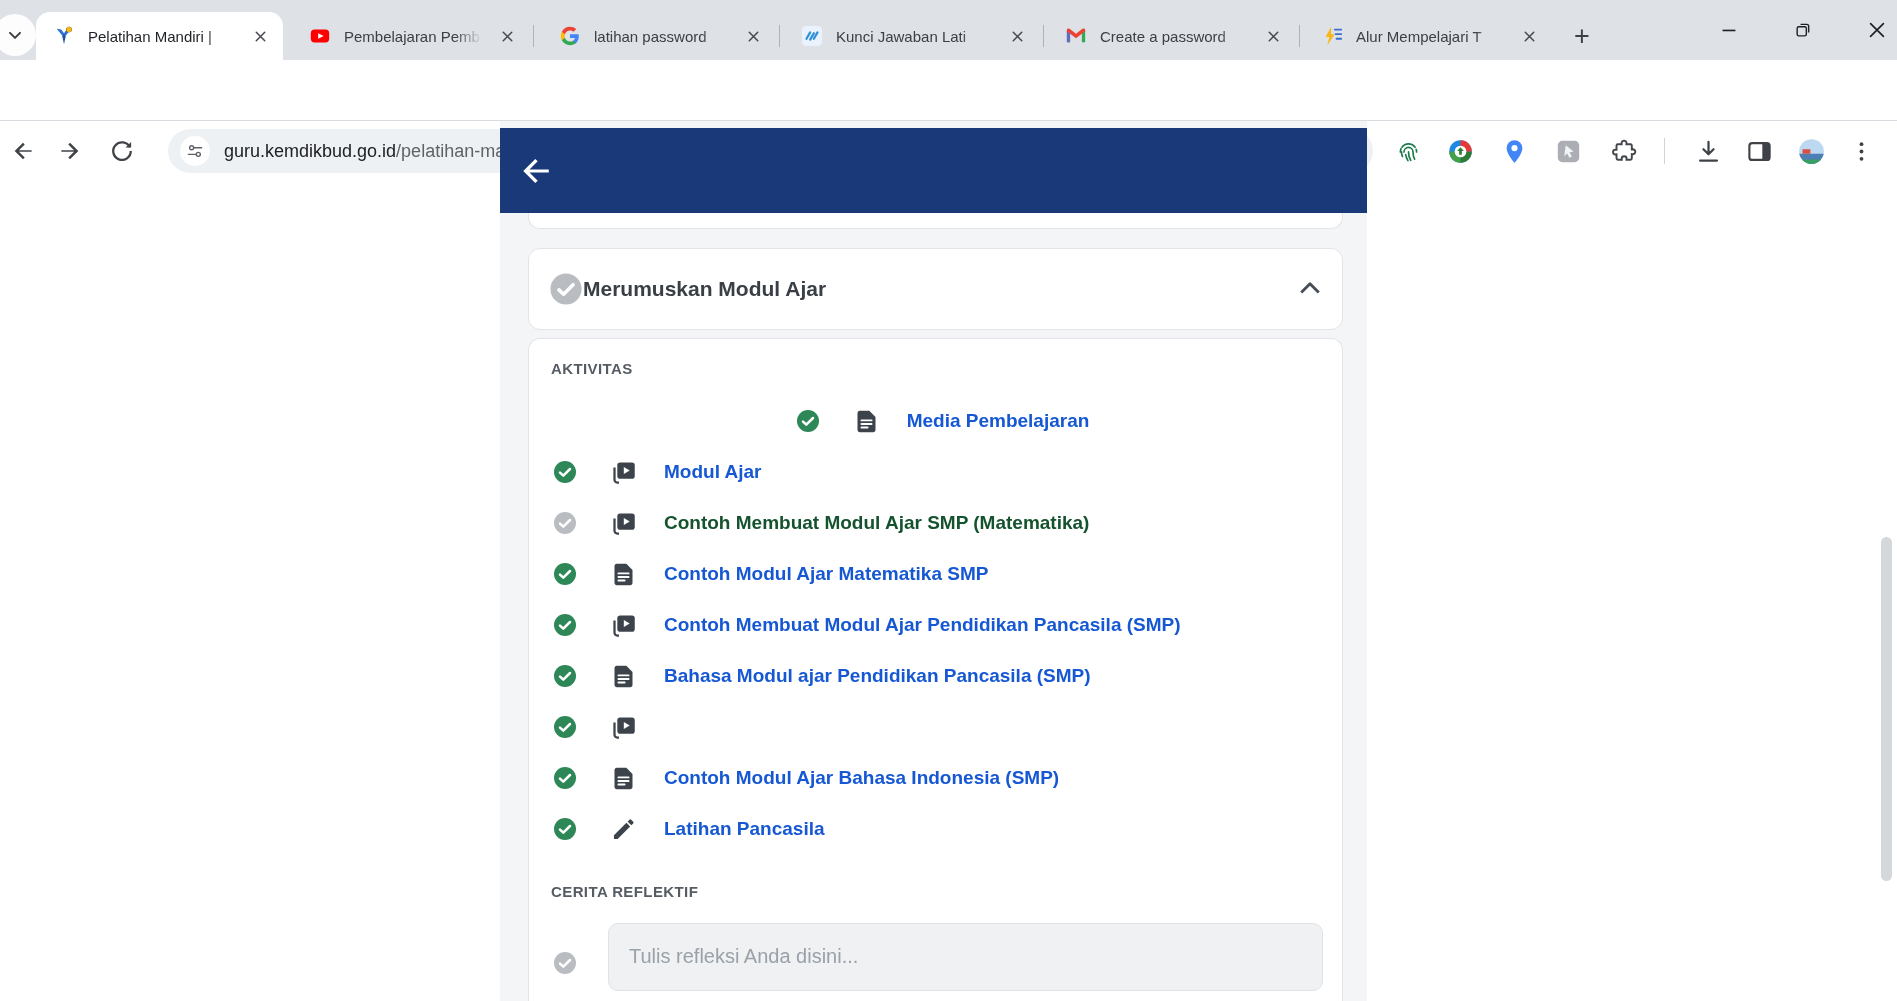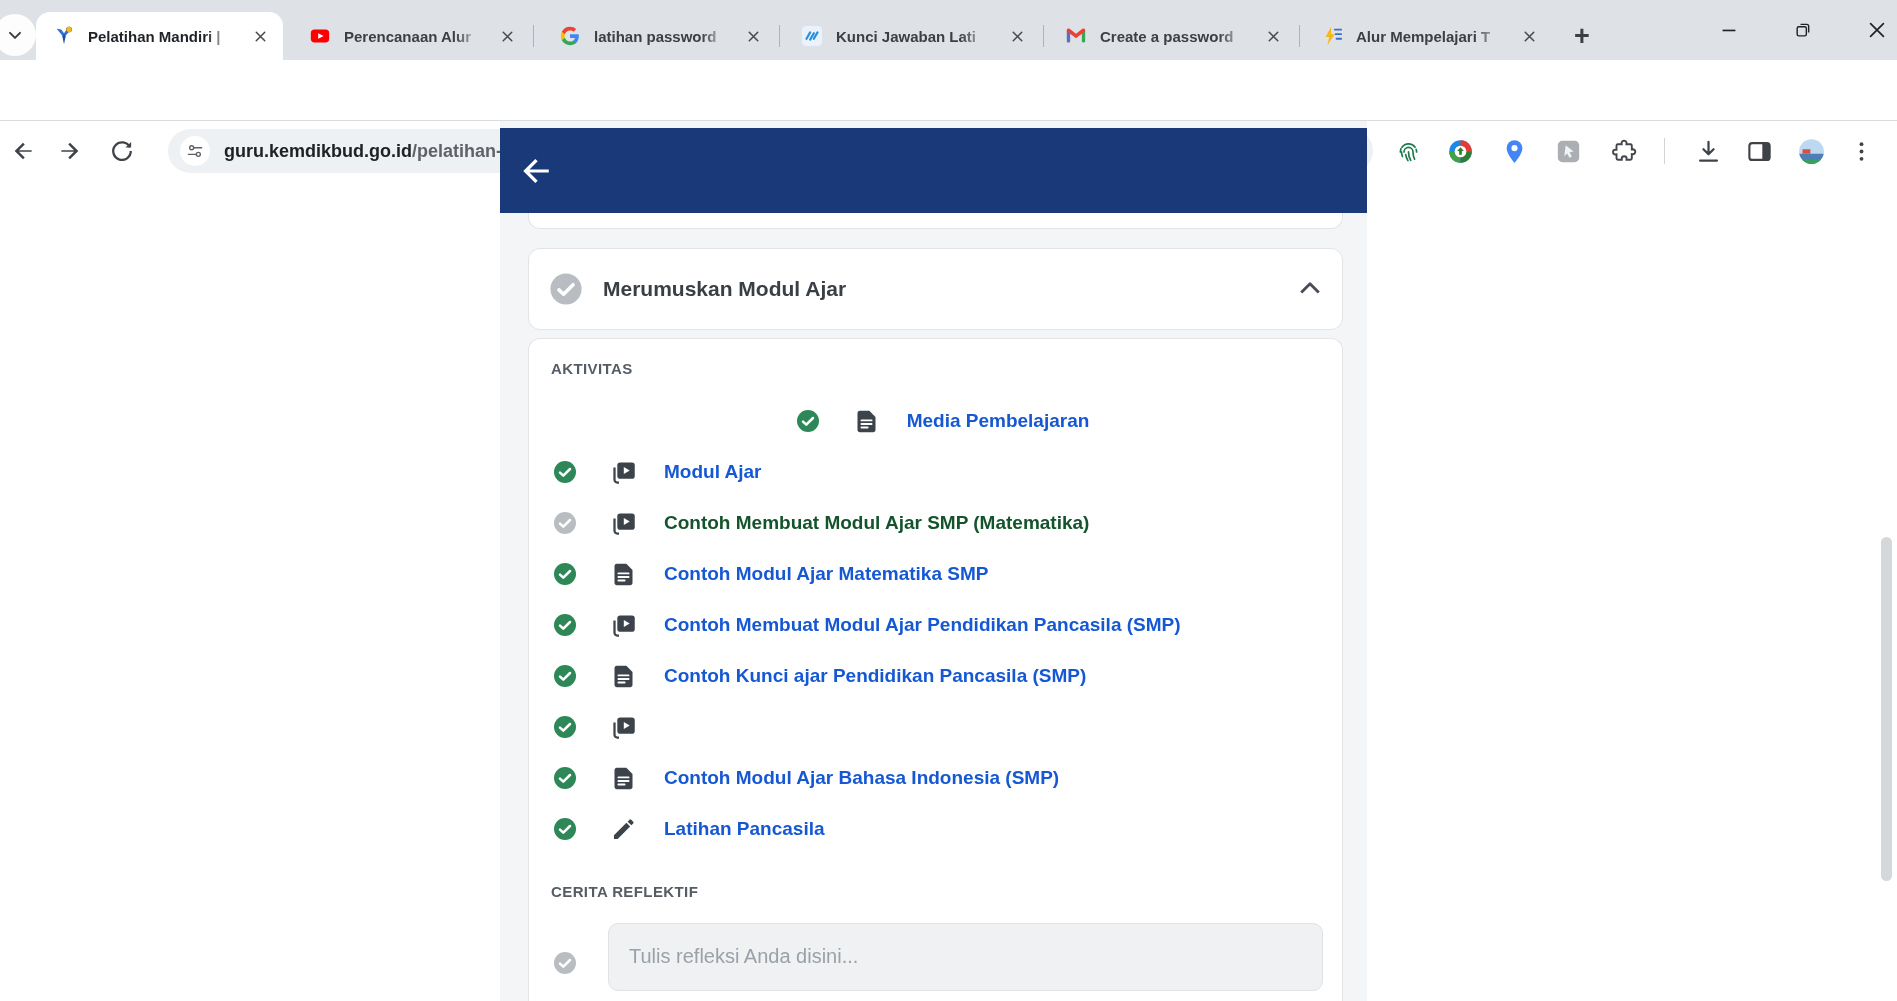--- a/index.html
+++ b/index.html
@@ -1,18 +1,18 @@
 <!DOCTYPE html>
 <html><head>
 <meta charset="utf-8">
 <style>
   html,body{margin:0;padding:0;background:#fff;}
   #viewport{position:relative;width:1897px;height:1001px;overflow:hidden;background:#fff;
     font-family:"Liberation Sans","DejaVu Sans",sans-serif;-webkit-font-smoothing:antialiased;}
-  .abs{position:absolute;font-weight:bold;}
+  .abs{position:absolute;}
   
   #tabstrip{left:0;top:0;width:1897px;height:60px;background:#dee1e6;}
   .tab{position:absolute;top:12px;height:48px;display:flex;align-items:center;box-sizing:border-box;
        padding:0 10px 0 16px;border-radius:14px 14px 0 0;cursor:pointer;}
   .tab.active{background:#ffffff;}
   .tab .fav{width:24px;height:24px;flex:0 0 24px;display:flex;align-items:center;justify-content:center;}
   .tab .fav svg{width:22px;height:22px;}
   .tab .t-title{flex:1;margin:0 8px 0 12px;font-size:15px;color:#3c4043;white-space:nowrap;overflow:hidden;
        -webkit-mask-image:linear-gradient(90deg,#000 78%,transparent 97%);
        mask-image:linear-gradient(90deg,#000 78%,transparent 97%);}
@@ -41,21 +41,21 @@
   #ext-divider{left:1664px;top:78px;width:1px;height:26px;background:#d0d3d7;}
   
   #col-bg{left:500px;top:121px;width:867px;height:880px;background:#f4f5f6;}
   #bluebar{left:500px;top:128px;width:867px;height:85px;display:flex;align-items:center;}
   #backbtn{margin-left:14px;width:44px;height:44px;display:flex;align-items:center;justify-content:center;cursor:pointer;}
   #backbtn svg{width:34px;height:34px;}
   .card{position:absolute;left:528px;width:815px;background:#fff;border:1px solid #e2e4e8;box-sizing:border-box;}
   #partialcard{top:213px;height:16px;border-top:none;border-radius:0 0 12px 12px;}
   #headercard{top:248px;height:82px;border-radius:12px;display:flex;align-items:center;cursor:pointer;}
   #headercard .hc-check{width:34px;height:34px;margin-left:20px;flex:0 0 34px;}
-  #headercard .hc-title{margin-left:20px;font-size:21px;font-weight:bold;color:#3a3f46;flex:1;}
+  #headercard .hc-title{font-size:21px;font-weight:bold;color:#3a3f46;flex:1;}
   #headercard .hc-chev{width:28px;height:28px;margin-right:18px;flex:0 0 28px;}
   #actcard{top:338px;height:700px;border-radius:12px 12px 0 0;border-bottom:none;}
   .sec-label{position:absolute;left:22px;font-size:15px;font-weight:bold;letter-spacing:.4px;color:#565c64;}
   .act-row{position:absolute;left:24px;right:10px;height:50px;display:flex;align-items:center;cursor:pointer;}
   .act-row .chk{width:24px;height:24px;flex:0 0 24px;}
   .act-row .typ{width:27px;height:27px;flex:0 0 27px;margin-left:33px;}
   .act-row .lbl{margin-left:27px;font-size:19px;font-weight:bold;color:#1658d3;white-space:nowrap;}
   .chk svg,.typ svg{width:100%;height:100%;display:block;}
   #refl-check{left:24px;top:612px;width:24px;height:24px;}
   #refl-box{position:absolute;left:79px;top:584px;width:715px;height:68px;box-sizing:border-box;
@@ -102,21 +102,21 @@
         </div>
         <div class="tab" style="left: 292px; width: 238px;">
           <span class="fav">
             <span>
               <svg viewBox="0 0 24 24" width="100%" height="100%">
                 <rect x="2" y="5" width="20" height="14" rx="4" fill="#ff0000"></rect>
                 <path d="M10 9l6 3-6 3z" fill="#fff"></path>
               </svg>
             </span>
           </span>
-          <span class="t-title">Perencanaan Alur</span>
+          <span class="t-title">Pembelajaran Pemb</span>
           <span class="t-close">
             <span>
               <svg viewBox="0 0 24 24" width="17" height="17">
                 <path d="M6 6l12 12M18 6L6 18" stroke="#45494e" stroke-width="2.1" stroke-linecap="round"></path>
               </svg>
             </span>
           </span>
         </div>
         <div class="tab-divider" style="left: 533px;"></div>
         <div class="tab" style="left: 542px; width: 234px;">
@@ -460,21 +460,21 @@
         </div>
         <div class="act-row" style="top: 312px;">
           <span class="chk"><span><svg viewBox="0 0 24 24" width="100%" height="100%">
                 <circle cx="12" cy="12" r="11" fill="#2e8757"></circle>
                 <path d="M7 12.6l3.3 3.1L17 9" fill="none" stroke="#fff" stroke-width="2.5" stroke-linecap="round" stroke-linejoin="round"></path>
               </svg></span></span>
           <span class="typ"><span><svg viewBox="0 0 24 24" width="100%" height="100%">
                 <path d="M6 2.5c-1.2 0-2 .9-2 2v15c0 1.1.9 2 2 2h12c1.1 0 2-.9 2-2V8l-5.5-5.5z" fill="#3d434b"></path>
                 <path d="M7.5 11h9M7.5 14.2h9M7.5 17.4h5.5" stroke="#fff" stroke-width="1.7" stroke-linecap="round"></path>
               </svg></span></span>
-          <a class="lbl" style="color: rgb(22, 88, 211);">Contoh Kunci ajar Pendidikan Pancasila (SMP)</a>
+          <a class="lbl" style="color: rgb(22, 88, 211);">Bahasa Modul ajar Pendidikan Pancasila (SMP)</a>
         </div>
         <div class="act-row" style="top: 363px;">
           <span class="chk"><span><svg viewBox="0 0 24 24" width="100%" height="100%">
                 <circle cx="12" cy="12" r="11" fill="#2e8757"></circle>
                 <path d="M7 12.6l3.3 3.1L17 9" fill="none" stroke="#fff" stroke-width="2.5" stroke-linecap="round" stroke-linejoin="round"></path>
               </svg></span></span>
           <span class="typ"><span><svg viewBox="0 0 24 24" width="100%" height="100%">
                 <path d="M4 7.5v11a2.5 2.5 0 0 0 2.5 2.5H8" fill="none" stroke="#3d434b" stroke-width="2"></path>
                 <rect x="6.5" y="3" width="15.5" height="14.5" rx="2.5" fill="#3d434b"></rect>
                 <path d="M12.3 7l5.2 3.2-5.2 3.2z" fill="#fff"></path>

